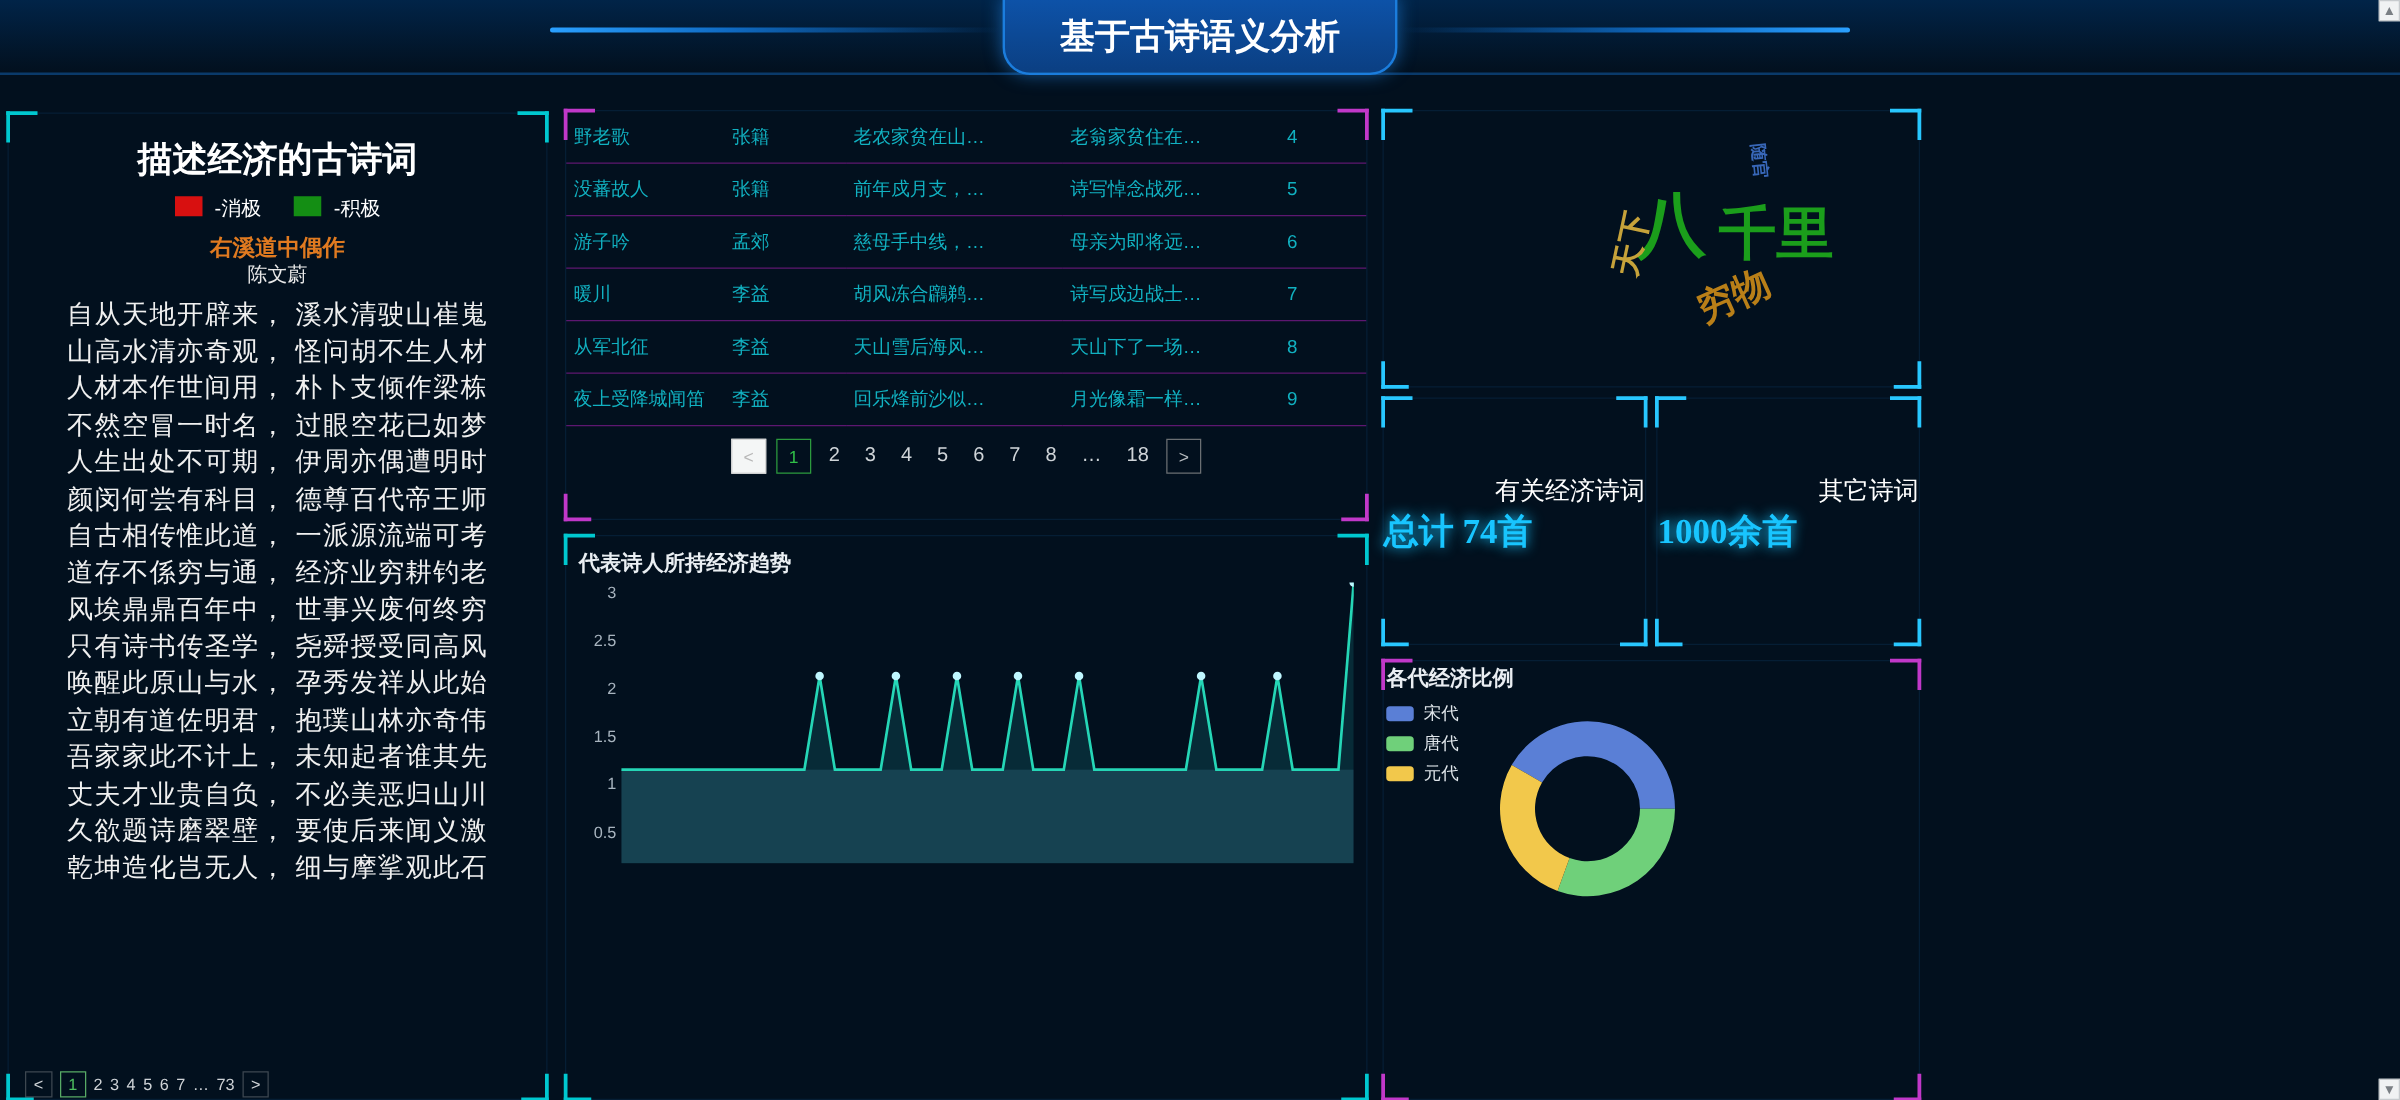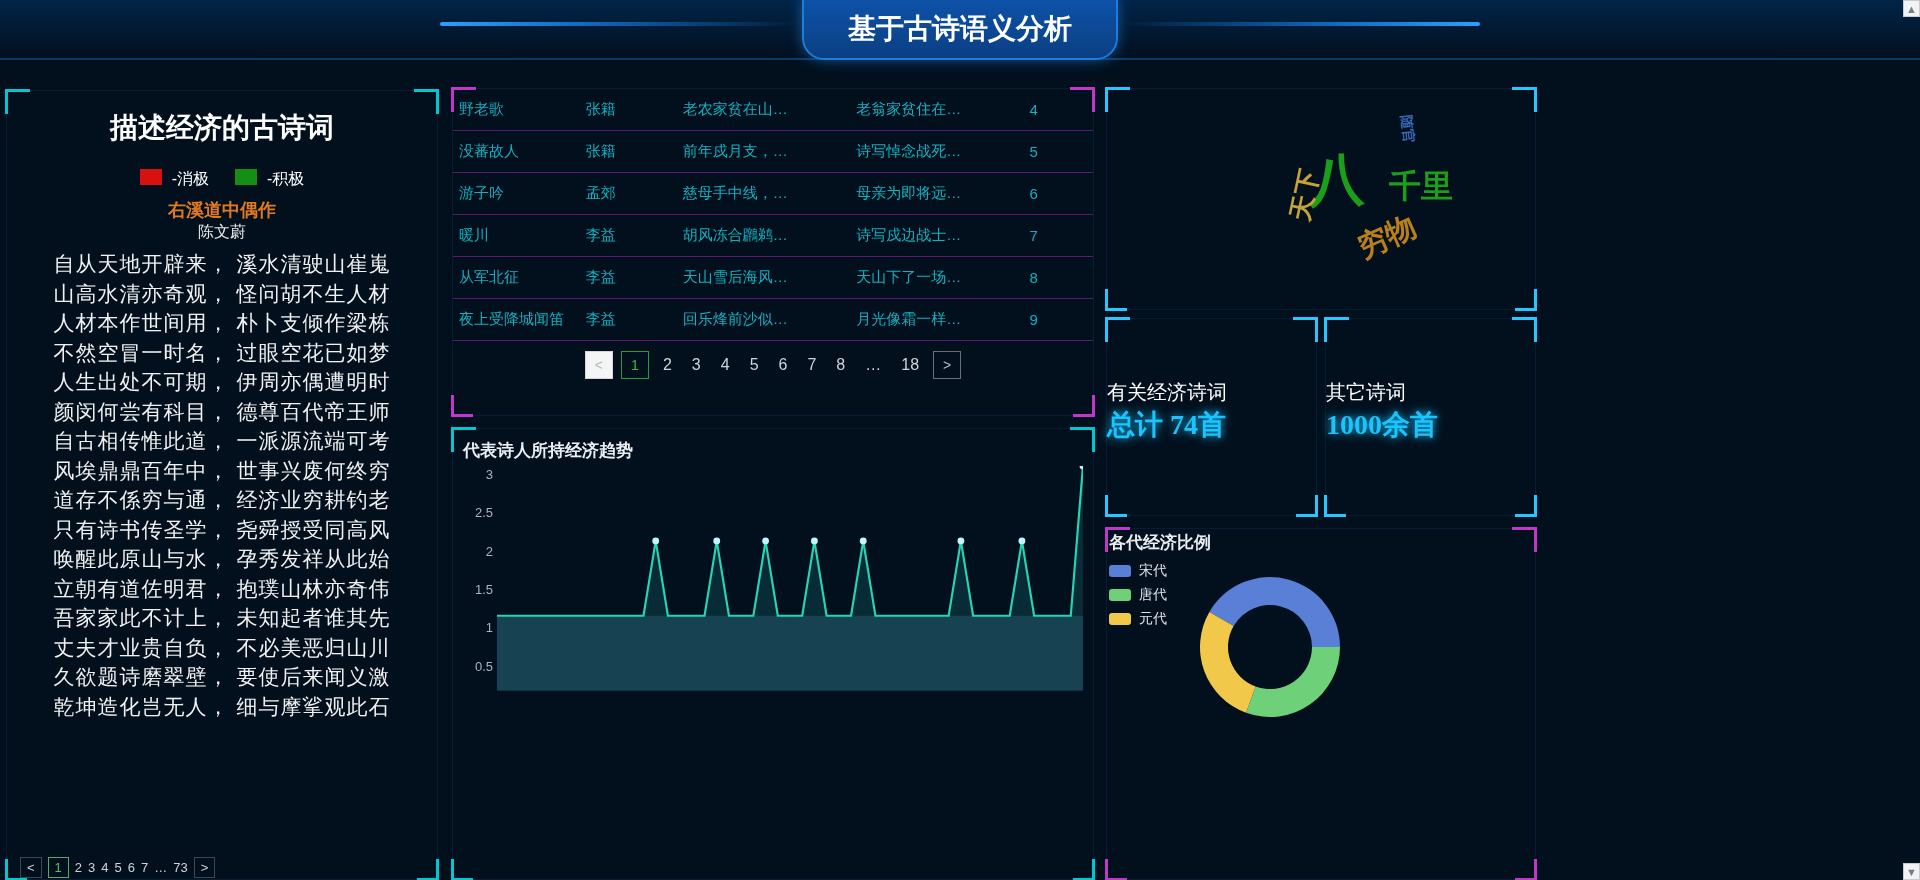--- a/index.html
+++ b/index.html
@@ -45,21 +45,21 @@
   }
   .corner-frame::before { top:-2px; left:-2px; border-right:none; border-bottom:none;}
   .corner-frame::after  { top:-2px; right:-2px; border-left:none; border-bottom:none;}
   .corner-frame .c3 { bottom:-2px; left:-2px; border-right:none; border-top:none;}
   .corner-frame .c4 { bottom:-2px; right:-2px; border-left:none; border-top:none;}
   .magenta::before,.magenta::after,.magenta .c3,.magenta .c4{ border-color:#c138c9;}
   .cyan2::before,.cyan2::after,.cyan2 .c3,.cyan2 .c4{ border-color:#28c7ff;}
 
   
   .left-panel { top: 90px; left: 6px; width: 432px; bottom: 0; padding: 18px 10px 6px 10px; text-align: center;}
-  .left-title { font-size: 28px; font-weight: bold; margin-bottom: 22px;}
+  .left-title { font-size: 28px; font-weight: bold; margin-bottom: 10px;}
   .legend { display:flex; justify-content:center; gap:8px; font-size:16px; margin-bottom:8px;}
   .legend .box{ width:22px; height:16px; display:inline-block; margin-right:2px;}
   .red{ background:#d81010;} .green{ background:#148e14;}
   .poem-title { color:#e07a20; font-size:18px; font-weight:bold; margin-top:2px;}
   .poem-author{ font-size:16px; margin-bottom:6px; color:#e8e8e8;}
   .poem-body  { font-size:21px; line-height:29.5px; color:#f0f0f0; letter-spacing:1px;}
 
   
   .tbl-panel { top: 88px; left: 452px; width: 642px; height: 328px;}
   table { width: 100%; border-collapse: collapse;}
@@ -85,21 +85,21 @@
   .baseline-rect{ fill:rgba(100,160,200,.18);}
 
   
   .wc-panel{ top:88px; left:1106px; width:430px; height:222px; display:flex; align-items:center; justify-content:center;}
   .wc{ position:relative; width:100%; height:100%;}
   .wc span{ position:absolute; font-weight:bold;}
 
   
   .stat-row{ top:318px; left:1106px; width:430px; height:198px; display:flex; gap:8px;}
   .stat-box{ flex:1; position:relative;}
-  .stat-label{ text-align:left; font-size:20px; color:#fff; margin-top:60px;}
+  .stat-label{ text-align:right; font-size:20px; color:#fff; margin-top:60px;}
   .stat-value{ text-align:left; font-size:28px; font-weight:bold; color:#18c5ff; text-shadow:0 0 10px #18c5ff; font-family:"DS-Digital","Microsoft YaHei";}
 
   
   .pie-panel{ top:528px; left:1106px; width:430px; bottom:0; padding:2px;}
   .pie-title{ font-size:17px; font-weight:bold; color:#e9edf2; margin-bottom:8px;}
   .pie-legend{ display:flex; flex-direction:column; gap:6px; font-size:14px;}
   .lg-row{ display:flex; align-items:center; gap:8px; color:#dfe5ea;}
   .lg-sw{ width:22px; height:12px; border-radius:3px;}
   .pie-wrap{ display:flex; gap:18px; align-items:flex-start;}
 
@@ -134,22 +134,22 @@
   <div class="poem-title">右溪道中偶作</div>
   <div class="poem-author">陈文蔚</div>
   <div class="poem-body" id="poem-body">
       <div>自从天地开辟来，&nbsp;溪水清驶山崔嵬</div>
       <div>山高水清亦奇观，&nbsp;怪问胡不生人材</div>
       <div>人材本作世间用，&nbsp;朴卜支倾作梁栋</div>
       <div>不然空冒一时名，&nbsp;过眼空花已如梦</div>
       <div>人生出处不可期，&nbsp;伊周亦偶遭明时</div>
       <div>颜闵何尝有科目，&nbsp;德尊百代帝王师</div>
       <div>自古相传惟此道，&nbsp;一派源流端可考</div>
+      <div>道存不係穷与通，&nbsp;经济业穷耕钓老</div>
       <div>风埃鼎鼎百年中，&nbsp;世事兴废何终穷</div>
-      <div>道存不係穷与通，&nbsp;经济业穷耕钓老</div>
       <div>只有诗书传圣学，&nbsp;尧舜授受同高风</div>
       <div>唤醒此原山与水，&nbsp;孕秀发祥从此始</div>
       <div>立朝有道佐明君，&nbsp;抱璞山林亦奇伟</div>
       <div>吾家家此不计上，&nbsp;未知起者谁其先</div>
       <div>丈夫才业贵自负，&nbsp;不必美恶归山川</div>
       <div>久欲题诗磨翠壁，&nbsp;要使后来闻义激</div>
       <div>乾坤造化岂无人，&nbsp;细与摩挲观此石</div>
     </div>
 </div>
 
@@ -245,21 +245,21 @@
         <circle class="peak" cx="600" cy="0" r="3.5"></circle>
       </svg>
   </div>
 </div>
 
 <div class="panel wc-panel corner-frame cyan2">
   <span class="c3"></span>
     <span class="c4"></span>
   <div class="wc" id="wc">
       <span style="left:230px;top:92px;color:#1b9e1b;font-size:56px;transform:translate(-50%,-50%) rotate(0deg)">八</span>
-      <span style="left:314px;top:98px;color:#1b9e1b;font-size:32px;transform:translate(-50%,-50%) rotate(0deg)">千里</span>
+      <span style="left:314px;top:98px;color:#1b9e1b;font-size:46px;transform:translate(-50%,-50%) rotate(0deg)">千里</span>
       <span style="left:280px;top:148px;color:#b97f18;font-size:30px;transform:translate(-50%,-50%) rotate(-24deg)">穷物</span>
       <span style="left:198px;top:106px;color:#c6a23a;font-size:26px;transform:translate(-50%,-50%) rotate(-78deg)">天下</span>
       <span style="left:300px;top:40px;color:#3867b8;font-size:14px;transform:translate(-50%,-50%) rotate(84deg)">随官</span>
     </div>
 </div>
 
 <div class="panel stat-row">
   <div class="stat-box corner-frame cyan2">
     <span class="c3"></span>
       <span class="c4"></span>

